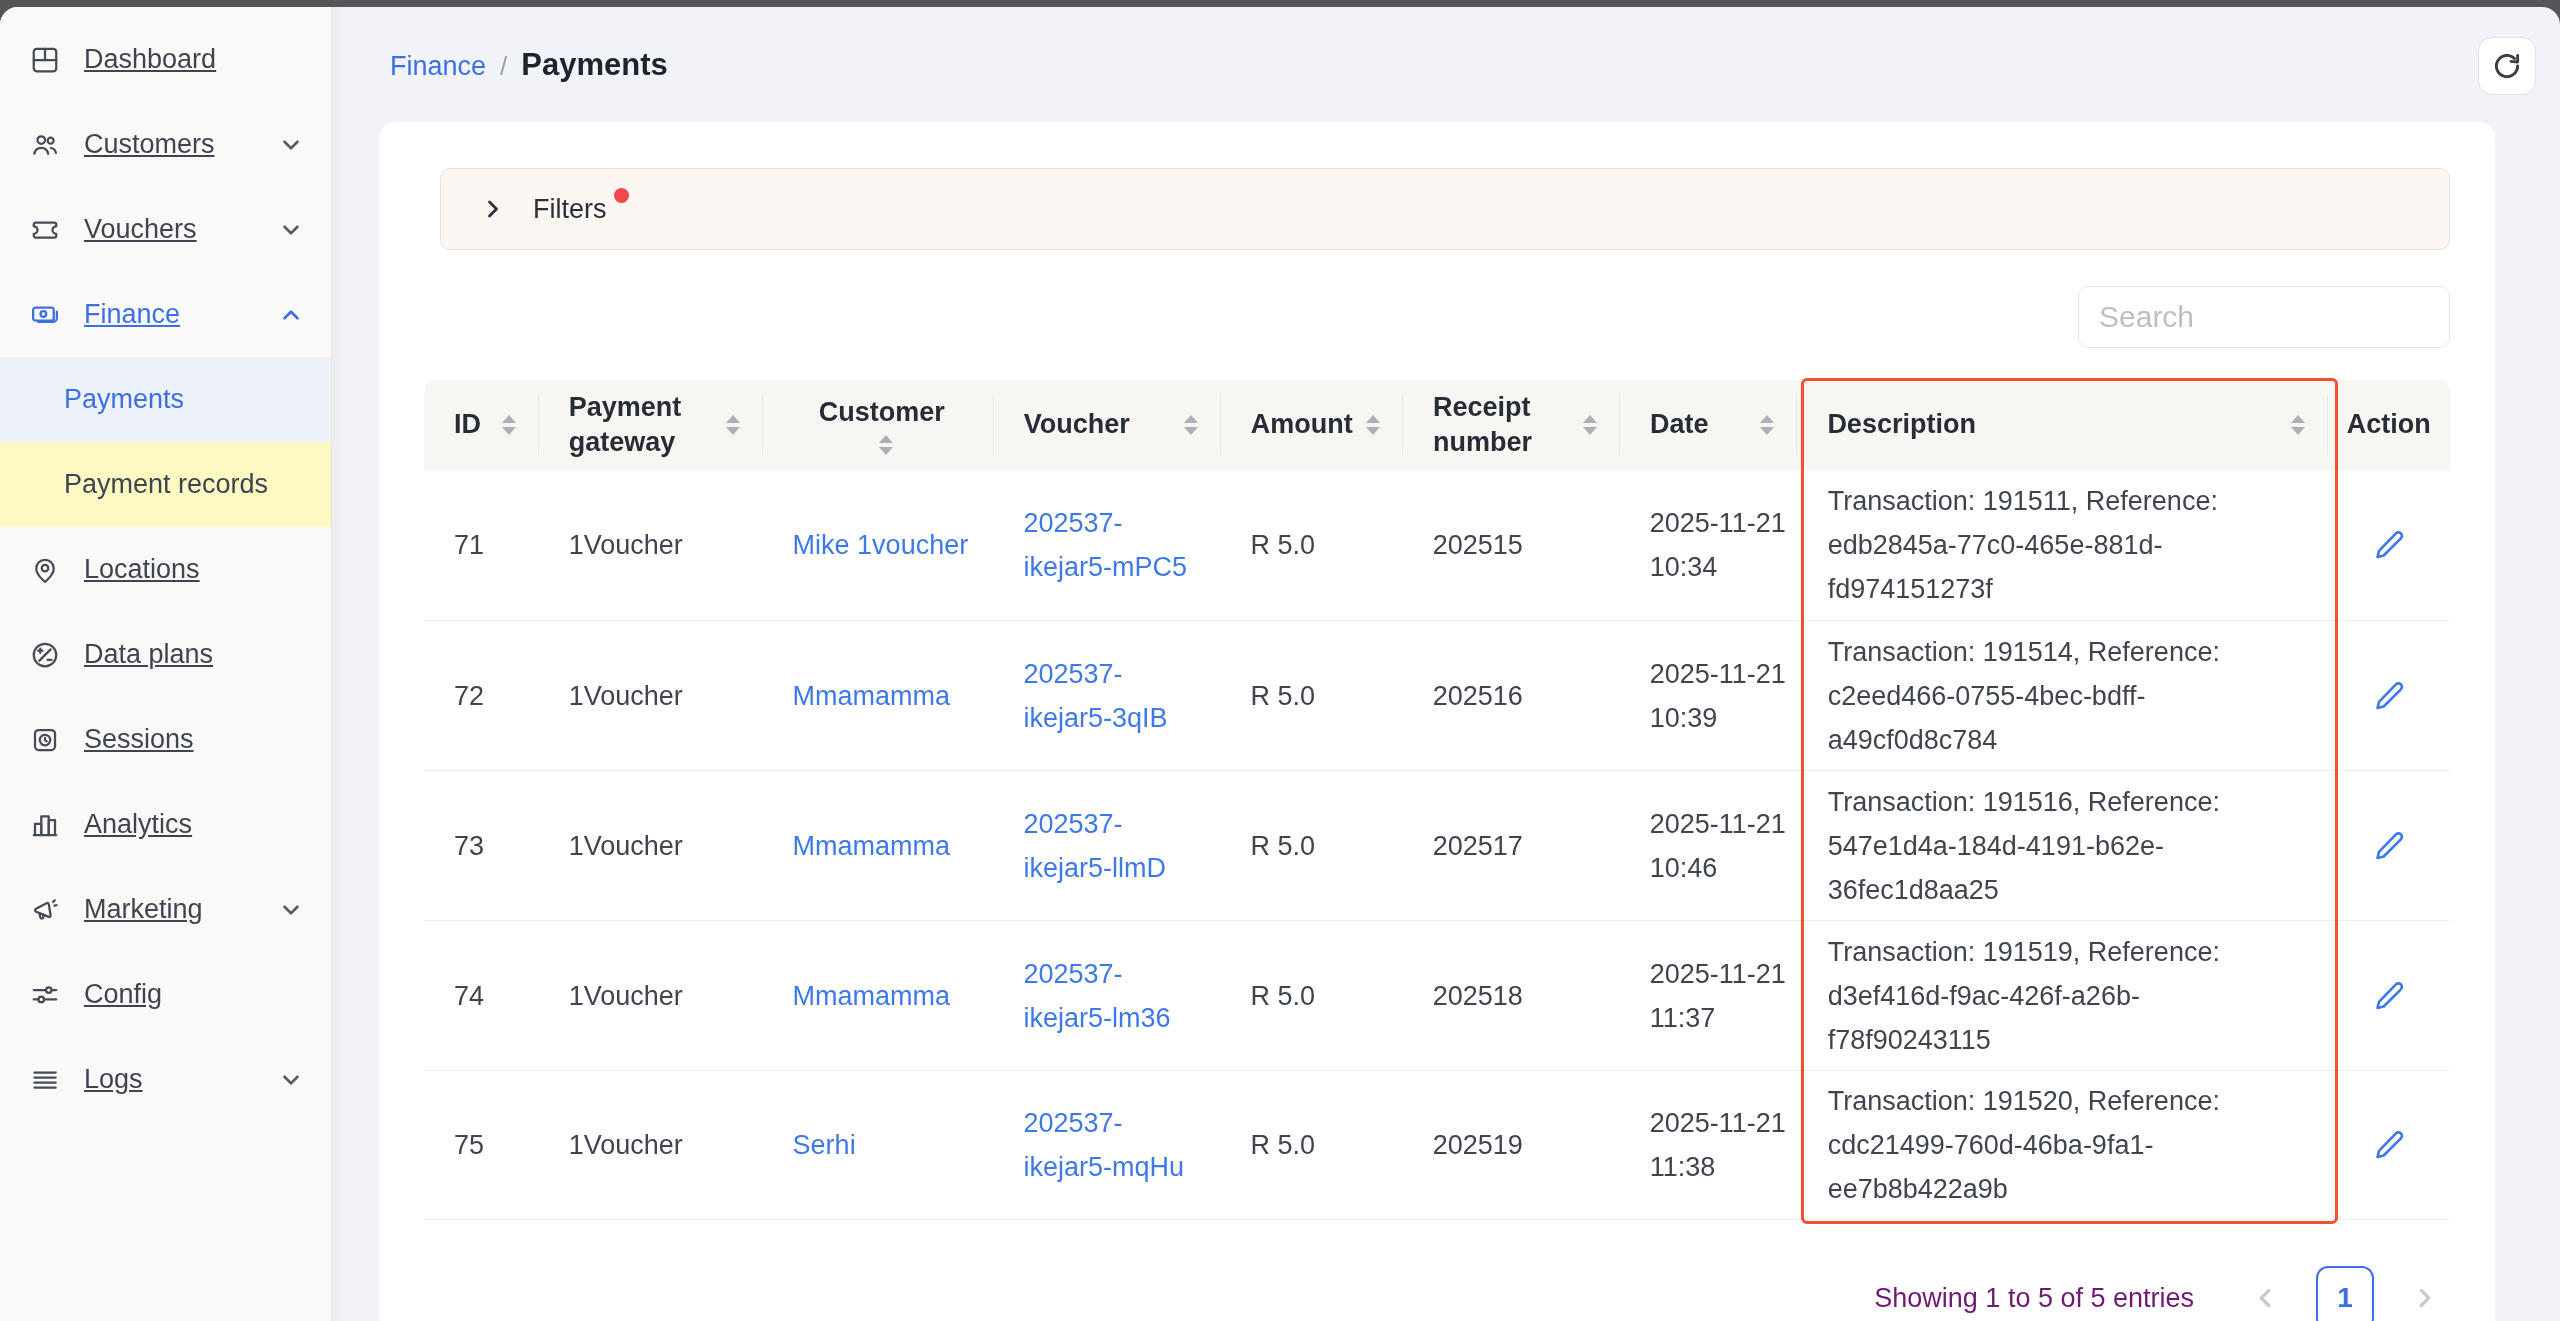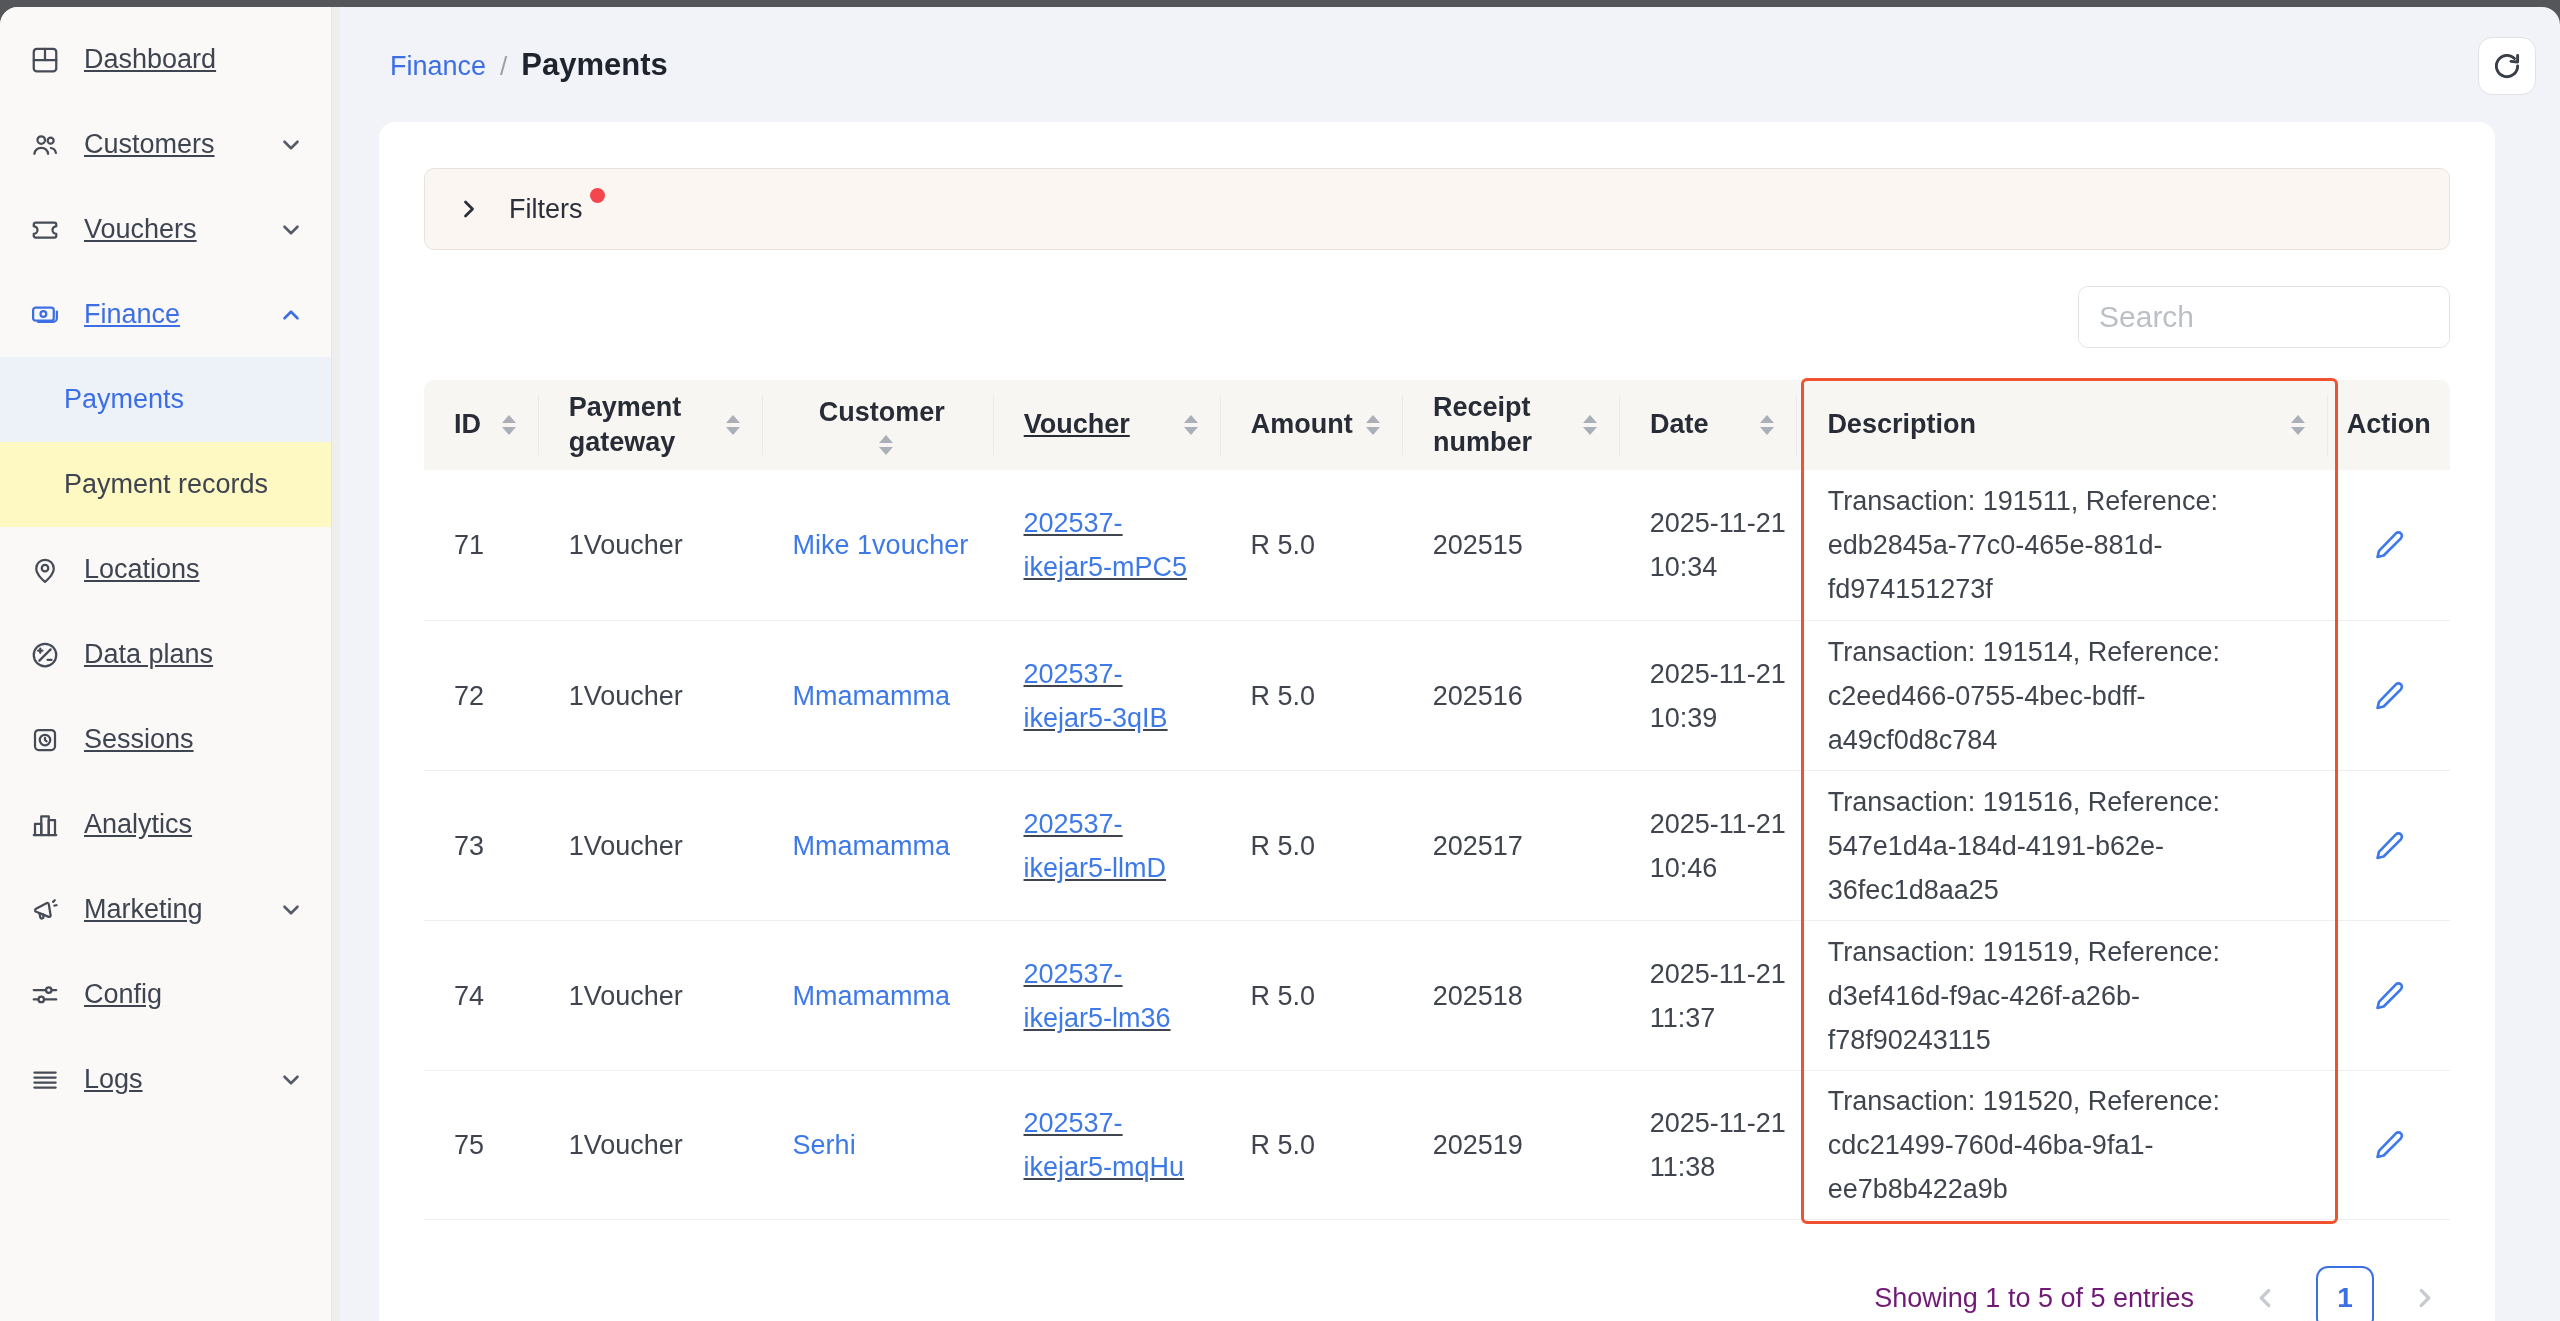--- a/index.html
+++ b/index.html
@@ -36,21 +36,21 @@
   .crumb-cur  { color:#1E232D; font-size:31px; font-weight:bold; }
   .refresh-btn { position:absolute; top:30px; right:24px; width:58px; height:58px;
                  background:#fff; border:1.5px solid #E2E2E5; border-radius:14px;
                  display:flex; align-items:center; justify-content:center; cursor:pointer; }
   .refresh-btn svg { stroke:#3A3F47; fill:none; stroke-width:2.3; stroke-linecap:round; stroke-linejoin:round; }
 
   .card { position:absolute; top:115px; left:39px; right:65px; height:1250px;
           background:#fff; border-radius:16px; padding:46px 45px 0 45px; }
 
   .filters-bar { height:82px; border:1.5px solid #E8E2DD; background:#FBF6F2; border-radius:10px;
-                 display:flex; align-items:center; padding-left:30px; cursor:pointer; }
+                 display:flex; align-items:center; padding-left:38px; cursor:pointer;margin-left:16px; }
   .filters-bar svg { stroke:#2A2F39; fill:none; stroke-width:2.4; stroke-linecap:round; stroke-linejoin:round; }
   .filters-label { font-size:27px; color:#2A2F39; margin-left:26px; position:relative; }
   .filters-dot { position:absolute; right:-22px; top:-6px; width:15px; height:15px;
                  border-radius:50%; background:#F4464D; }
 
   .search-row { margin-top:36px; display:flex; justify-content:flex-end; }
   .search-box { width:372px; height:62px; border:1.5px solid #E3E3E5; border-radius:10px;
                 background:#fff; display:flex; overflow:hidden; }
   .search-box input { flex:1; border:0; outline:none; font-size:30px; padding:0 20px;
                       color:#000000; font-family:"Liberation Sans", sans-serif; }
@@ -69,21 +69,21 @@
   .sort .up { border-bottom:8px solid #ABB0B8; }
   .sort .dn { border-top:8px solid #ABB0B8; }
 
   .trow { display:flex; align-items:center; height:150px; }
   .trow + .trow { border-top:1px solid #EEEFF2; }
   .trow:last-child { border-bottom:1px solid #EEEFF2; }
   .td { padding:0 25px 0 30px; font-size:27px; color:#3F444E; line-height:44px; }
   .td a { color:#3E79E8; text-decoration:none; cursor:pointer; }
   .nowrap { white-space:nowrap; }
 
-  .c0 { width:115px; } .c1 { width:225px; } .c2 { width:232px;flex-direction:column; } .c3 { width:228px;text-decoration:underline; }
+  .c0 { width:115px; } .c1 { width:225px; } .c2 { width:232px;flex-direction:column; } .c3 { width:228px; }
   .c4 { width:183px; } .c5 { width:218px; } .c6 { width:178px; } .c7 { width:533px; }
   .c8 { width:123px; display:flex; justify-content:center; padding:0; }
 
   .hl-box { position:absolute; left:1377px; top:-2px; width:537px; height:846px;
             border:3px solid #F0512F; border-radius:6px; pointer-events:none; }
 
   .edit-btn { cursor:pointer; display:flex; }
   .edit-btn svg { stroke:#3E79E8; fill:none; stroke-width:2; stroke-linecap:round; stroke-linejoin:round; }
 
   

